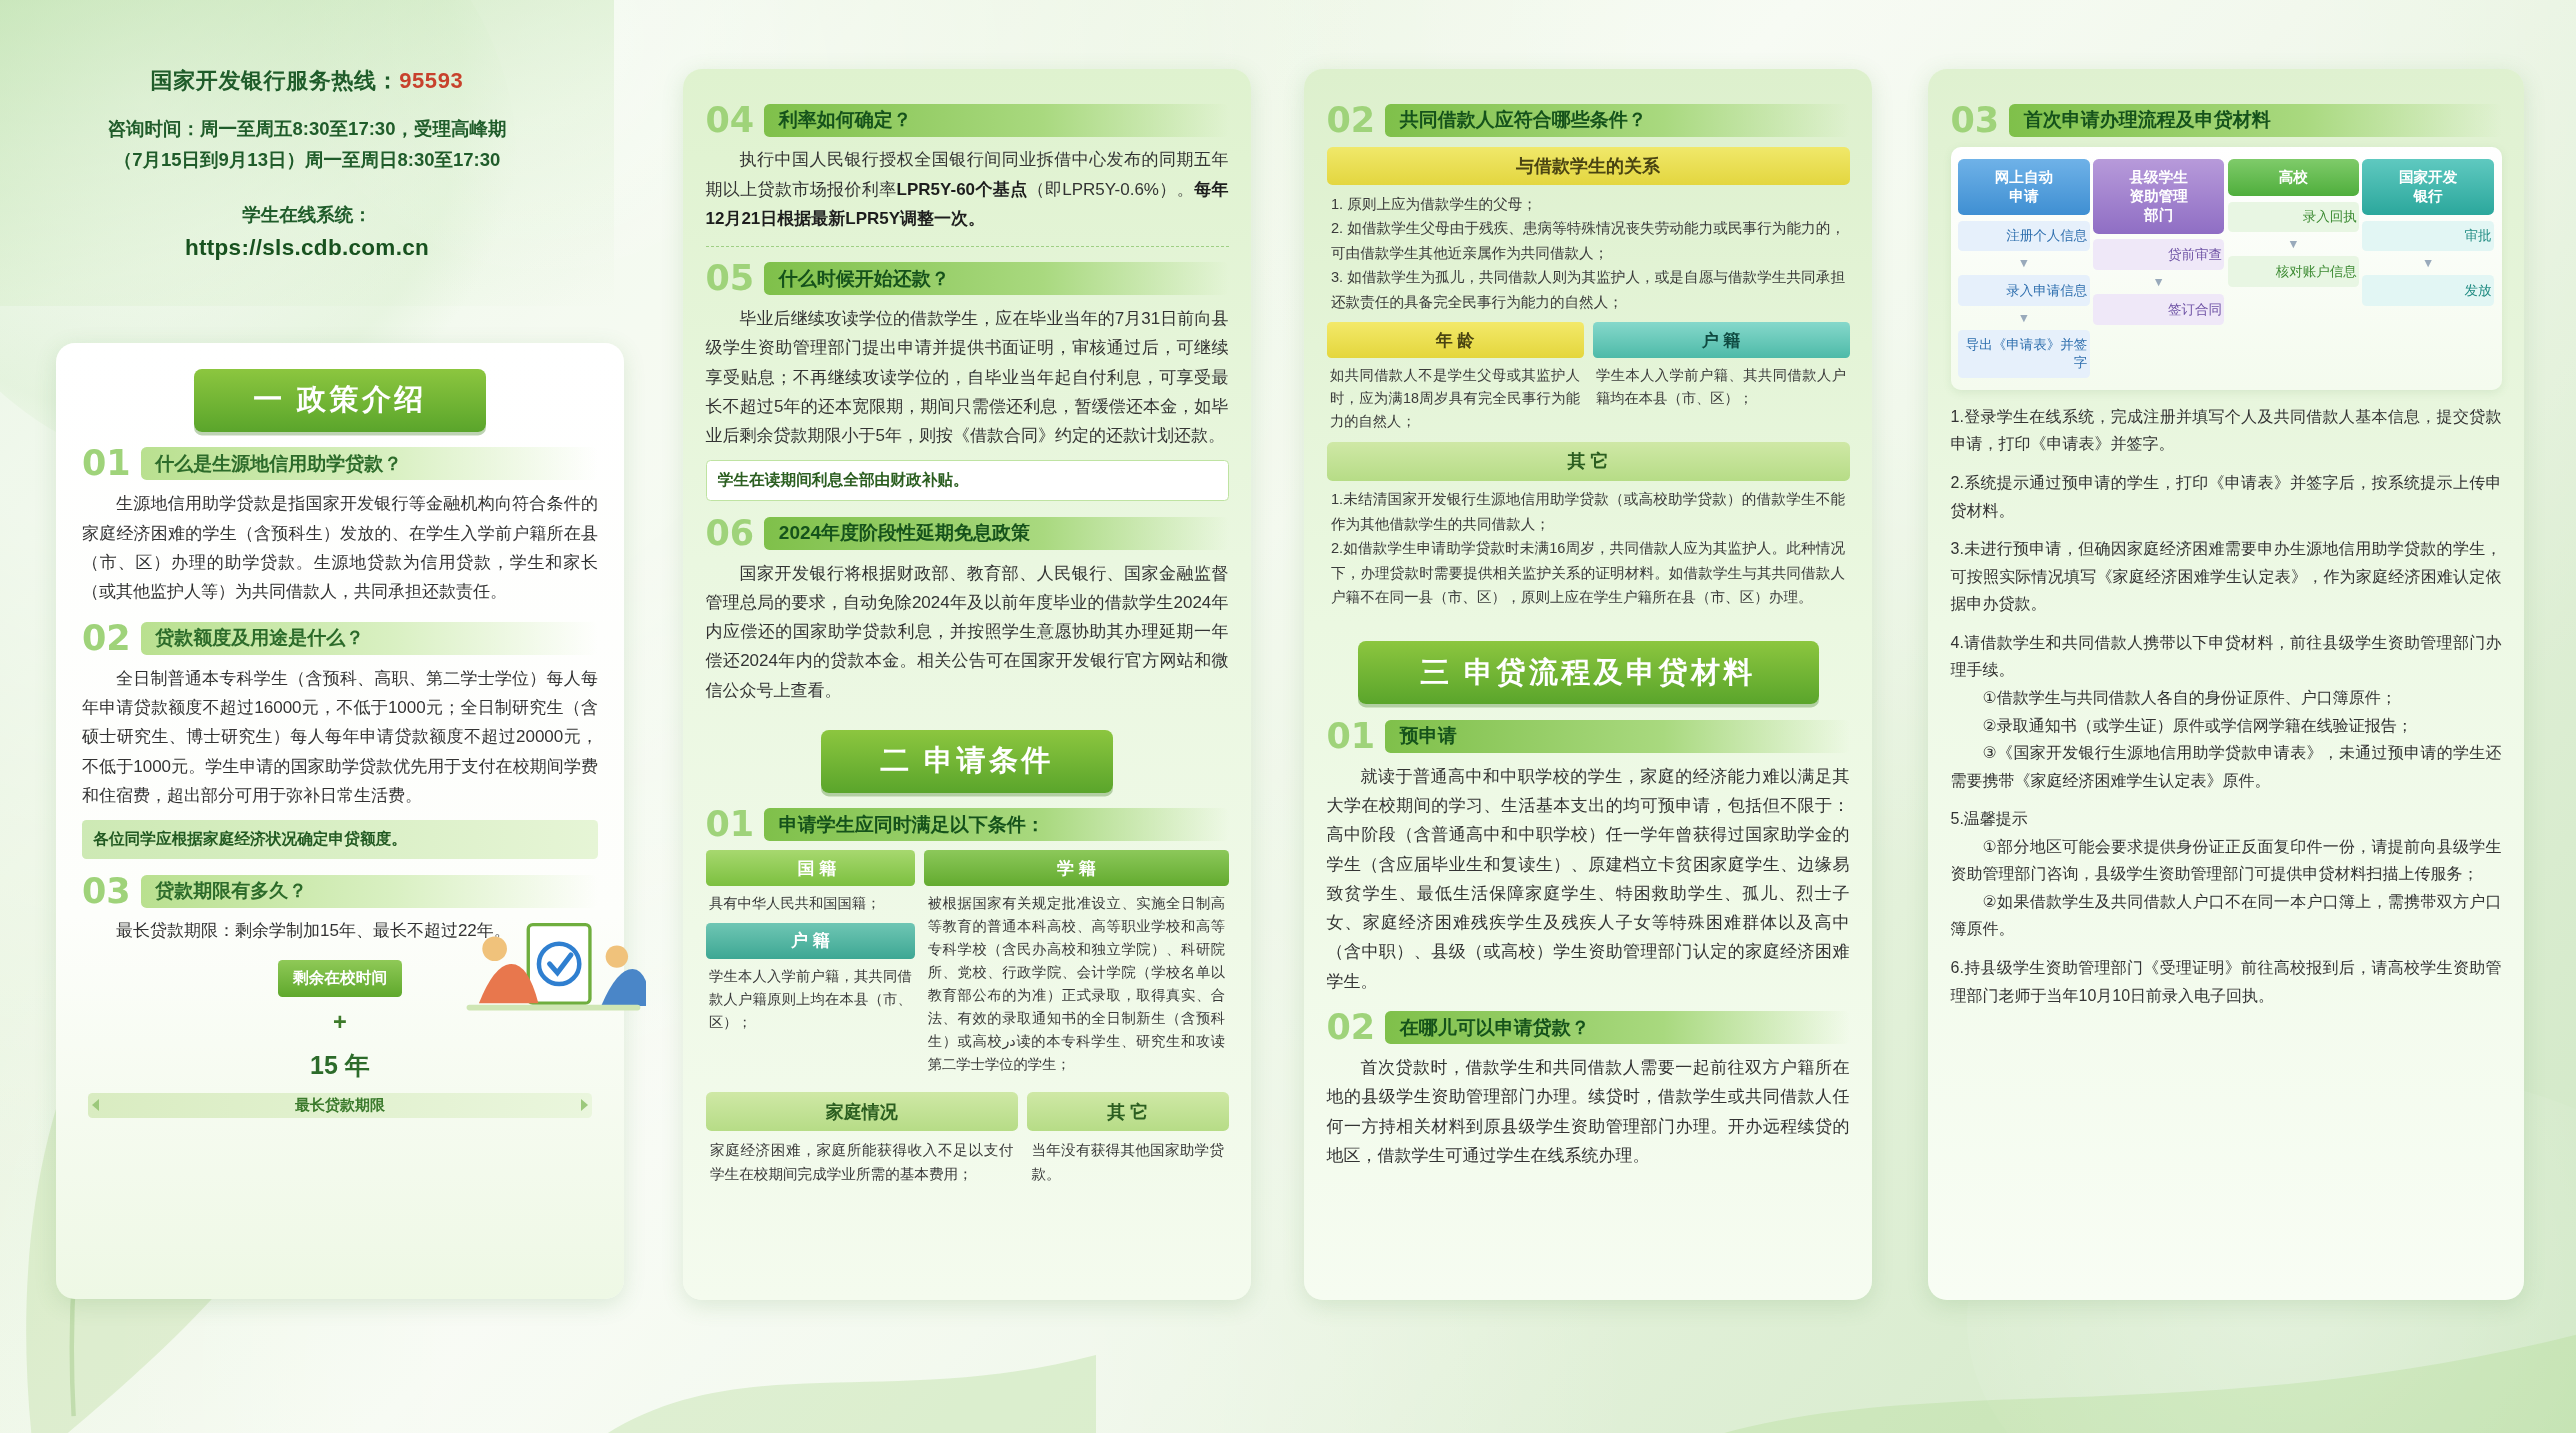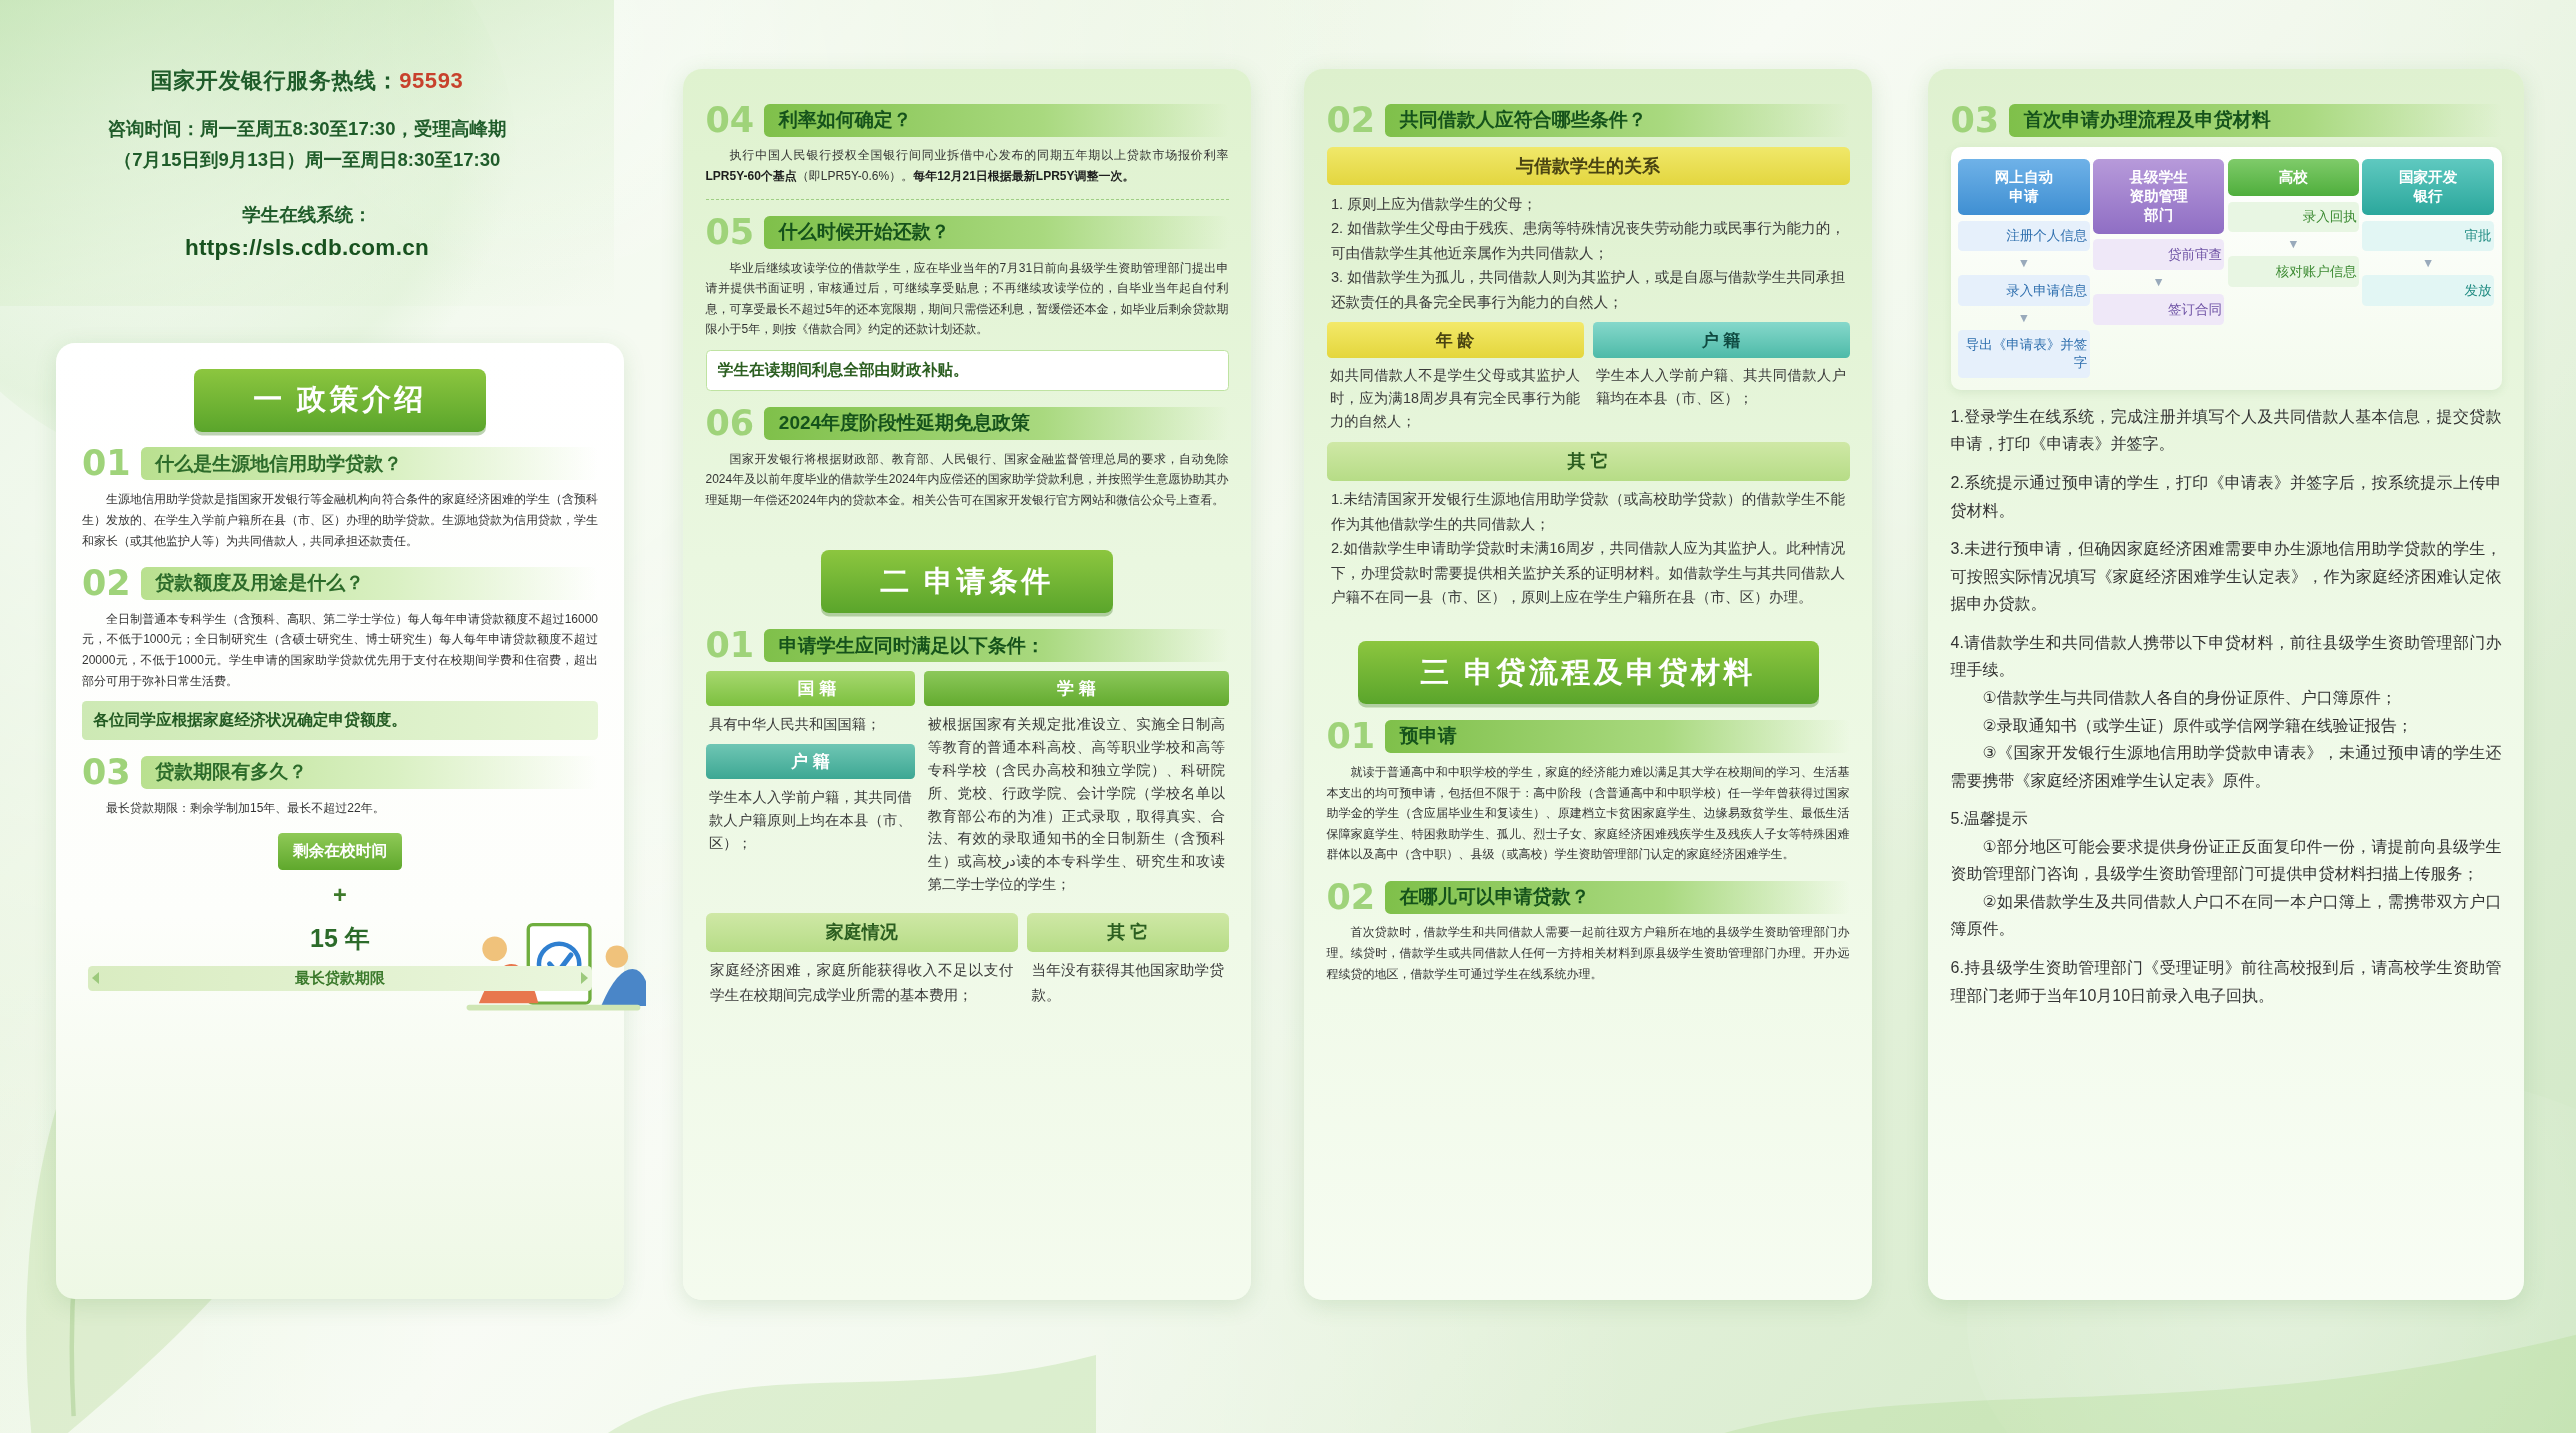--- a/index.html
+++ b/index.html
@@ -64,21 +64,21 @@
   .ribbon:after{right:-19px;transform:skewY(-8deg);}
 
   
   .nh{display:flex;align-items:center;gap:10px;margin:14.6px 0 7.9px;}
   .nh .num{font-size:35px;font-weight:bold;color:#9fd37a;line-height:1;font-family:"DejaVu Sans",sans-serif;}
   .nh .bar{flex:1;height:33px;border-radius:5.6px;display:flex;align-items:center;padding-left:14.6px;
     background:linear-gradient(90deg,#b9e08f 0%,#d9f0c2 55%,rgba(255,255,255,0) 100%);
     color:#2c6b2a;font-size:19px;font-weight:bold;}
   .nh.solid .bar{background:linear-gradient(90deg,#7fc04a 0%,#a9d97f 60%,rgba(255,255,255,0) 100%);color:#15521b;}
 
-  p.body{font-size:12px;line-height:1.72;color:#333;margin:6.7px 0 5.6px;text-align:justify;text-indent:2em;}
+  p.body{font-size:17px;line-height:1.72;color:#333;margin:6.7px 0 5.6px;text-align:justify;text-indent:2em;}
   .hl{font-weight:bold;color:#1d1d1d;}
   .note{
     margin:10px 0 3.4px;background:linear-gradient(90deg,#cde9b4,#e6f5d6);
     border-radius:4.5px;padding:9px 11.2px;font-size:15.7px;font-weight:bold;color:#225a22;
   }
   .dashed{border-top:1.1px dashed #9fcf84;margin:12.4px 0 3.4px;}
 
   
   .lenbox{margin:14.6px 5.6px 0;}
   .lenrow{display:flex;align-items:center;gap:12.4px;flex-direction:column;}
@@ -233,21 +233,21 @@
     <path d="M138 262 l0 128" stroke="#bbb" stroke-width="5"></path>
     <circle cx="206" cy="258" r="16" fill="#f3cfa6"></circle>
   </svg>
 
   <div class="nh solid">
     <div class="num">06</div>
     <div class="bar">2024年度阶段性延期免息政策</div>
   </div>
   <p class="body">国家开发银行将根据财政部、教育部、人民银行、国家金融监督管理总局的要求，自动免除2024年及以前年度毕业的借款学生2024年内应偿还的国家助学贷款利息，并按照学生意愿协助其办理延期一年偿还2024年内的贷款本金。相关公告可在国家开发银行官方网站和微信公众号上查看。</p>
 
-  <div class="ribbon" style="margin-top:40px">
+  <div class="ribbon" style="margin-top:25px">
     <span>二 申请条件</span>
   </div>
 
   <div class="nh solid">
     <div class="num">01</div>
     <div class="bar">申请学生应同时满足以下条件：</div>
   </div>
 
   <div class="grid2">
     <div class="cell">

